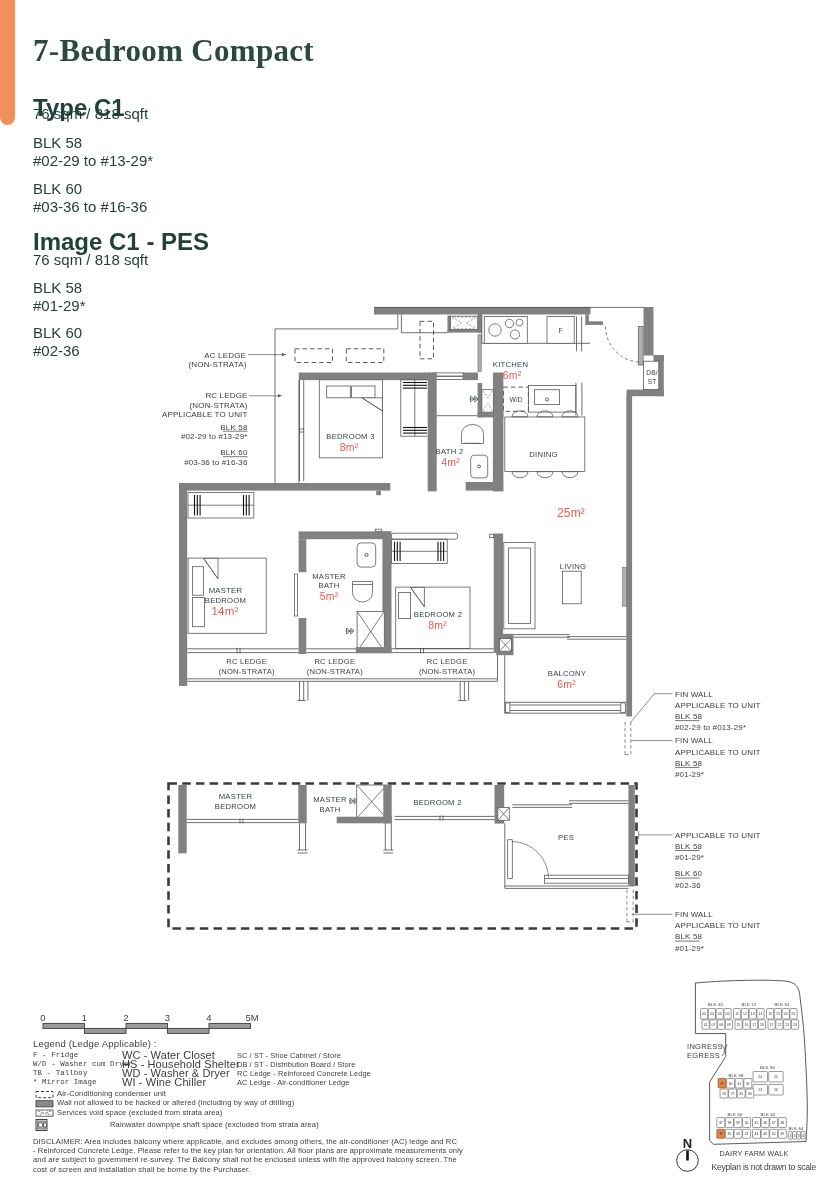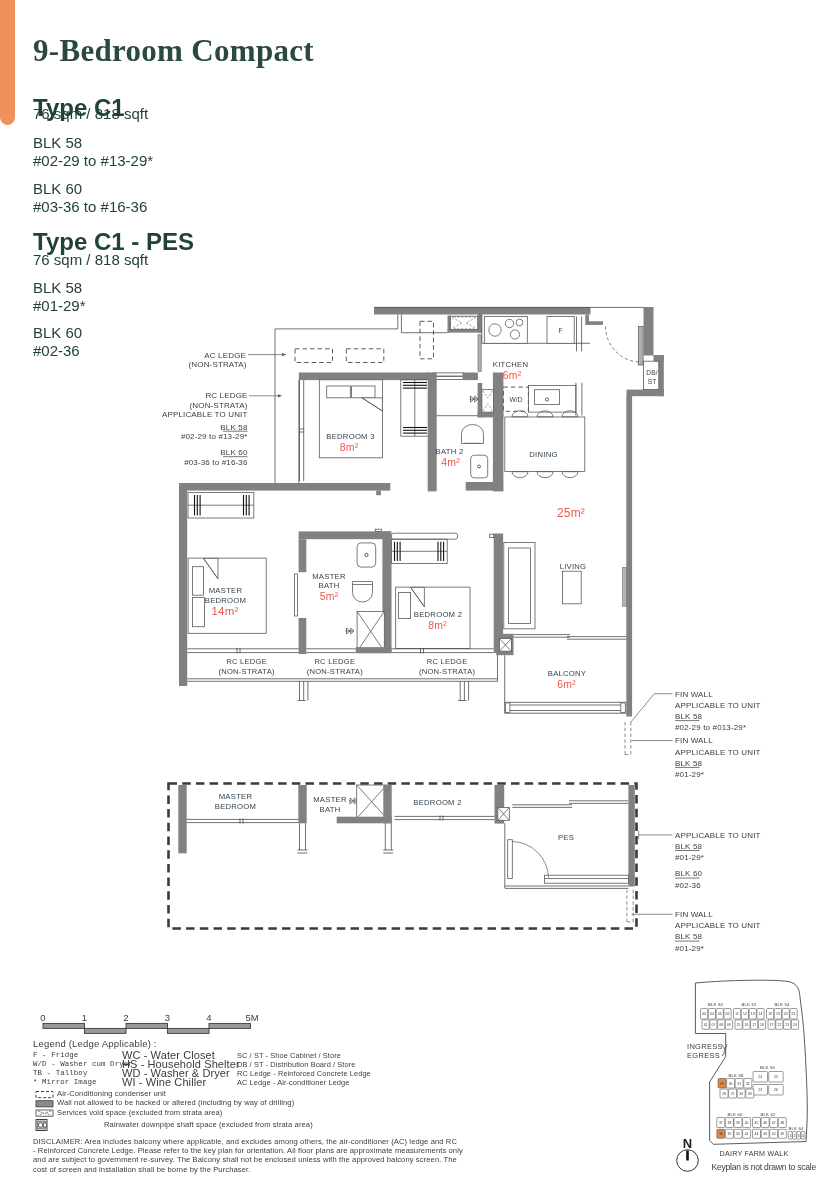--- a/index.html
+++ b/index.html
@@ -5,31 +5,31 @@
 html,body{margin:0;padding:0;}
 body{width:840px;height:1200px;background:#fff;font-family:"Liberation Sans",sans-serif;position:relative;overflow:hidden;}
 .abs{position:absolute;}
 svg text{font-family:"Liberation Sans",sans-serif;}
 </style>
 </head>
 <body>
 
 <div class="abs" style="left:0;top:0;width:15px;height:125px;background:#f0915c;border-radius:0 0 14px 14px;"></div>
 
-<div class="abs" style="left:33px;top:33px;font-family:'Liberation Serif',serif;font-weight:bold;font-size:31px;letter-spacing:0.3px;color:#2a4a3c;">9‑Bedroom Compact</div>
+<div class="abs" style="left:33px;top:33px;font-family:'Liberation Serif',serif;font-weight:bold;font-size:31px;letter-spacing:0.3px;color:#2a4a3c;">7‑Bedroom Compact</div>
 
 <div class="abs" style="left:33px;top:81px;font-size:24px;font-weight:bold;color:#21423a;margin-top:13px;">Type C1</div>
 
 <div class="abs" style="left:33px;top:105px;font-size:15px;color:#21423a;">76 sqm / 818 sqft</div>
 
 <div class="abs" style="left:33px;top:134px;font-size:15px;color:#21423a;line-height:18px;">BLK 58<br>#02-29 to #13-29*</div>
 
 <div class="abs" style="left:33px;top:180px;font-size:15px;color:#21423a;line-height:18px;">BLK 60<br>#03-36 to #16-36</div>
 
-<div class="abs" style="left:33px;top:228px;font-size:24px;font-weight:bold;color:#21423a;">Type C1 - PES</div>
+<div class="abs" style="left:33px;top:228px;font-size:24px;font-weight:bold;color:#21423a;">Image C1 - PES</div>
 
 <div class="abs" style="left:33px;top:251px;font-size:15px;color:#21423a;">76 sqm / 818 sqft</div>
 
 <div class="abs" style="left:33px;top:279px;font-size:15px;color:#21423a;line-height:18px;">BLK 58<br>#01-29*</div>
 
 <div class="abs" style="left:33px;top:324px;font-size:15px;color:#21423a;line-height:18px;">BLK 60<br>#02-36</div>
 <svg class="abs" style="left:0;top:0;" width="840" height="1200" viewBox="0 0 840 1200">
 <defs>
 <style>
 .w{fill:#818181;}
@@ -798,15 +798,15 @@
 <div class="abs" style="left:33px;top:1038px;font-size:9.5px;color:#3c3c3c;letter-spacing:.2px;">Legend (Ledge Applicable) :</div>
 
 <div class="abs" style="left:33px;top:1051px;font-size:7.4px;color:#3c3c3c;line-height:9px;letter-spacing:.1px;font-family:Liberation Mono, monospace;">F - Fridge<br>W/D - Washer cum Dryer<br>TB - Tallboy<br>* Mirror Image</div>
 
 <div class="abs" style="left:122px;top:1051px;font-size:11px;color:#3c3c3c;line-height:9px;letter-spacing:.1px;">WC - Water Closet<br>HS - Household Shelter<br>WD - Washer &amp; Dryer<br>WI - Wine Chiller</div>
 
 <div class="abs" style="left:201px;top:1051px;font-size:7.4px;color:#3c3c3c;line-height:9px;letter-spacing:.1px;margin-left:36px;">SC / ST - Shoe Cabinet / Store<br>DB / ST - Distribution Board / Store<br>RC Ledge - Reinforced Concrete Ledge<br>AC Ledge - Air-conditioner Ledge</div>
 
 <div class="abs" style="left:57px;top:1089px;font-size:7.6px;color:#3c3c3c;line-height:9.4px;letter-spacing:.1px;">Air-Conditioning condenser unit<br>Wall not allowed to be hacked or altered (including by way of drilling)<br>Services void space (excluded from strata area)</div>
 
-<div class="abs" style="left:57px;top:1120px;font-size:7.6px;color:#3c3c3c;letter-spacing:.1px;padding-left:47px;">Rainwater downpipe shaft space (excluded from strata area)</div>
+<div class="abs" style="left:63px;top:1120px;font-size:7.6px;color:#3c3c3c;letter-spacing:.1px;padding-left:47px;">Rainwater downpipe shaft space (excluded from strata area)</div>
 
 <div class="abs" style="left:33px;top:1137px;width:680px;font-size:7.6px;color:#3c3c3c;line-height:9.2px;letter-spacing:.1px;">DISCLAIMER: Area includes balcony where applicable, and excludes among others, the air-conditioner (AC) ledge and RC<br>- Reinforced Concrete Ledge. Please refer to the key plan for orientation. All floor plans are approximate measurements only<br>and are subject to government re-survey. The Balcony shall not be enclosed unless with the approved balcony screen. The<br>cost of screen and installation shall be borne by the Purchaser.</div>
 
 </body></html>

